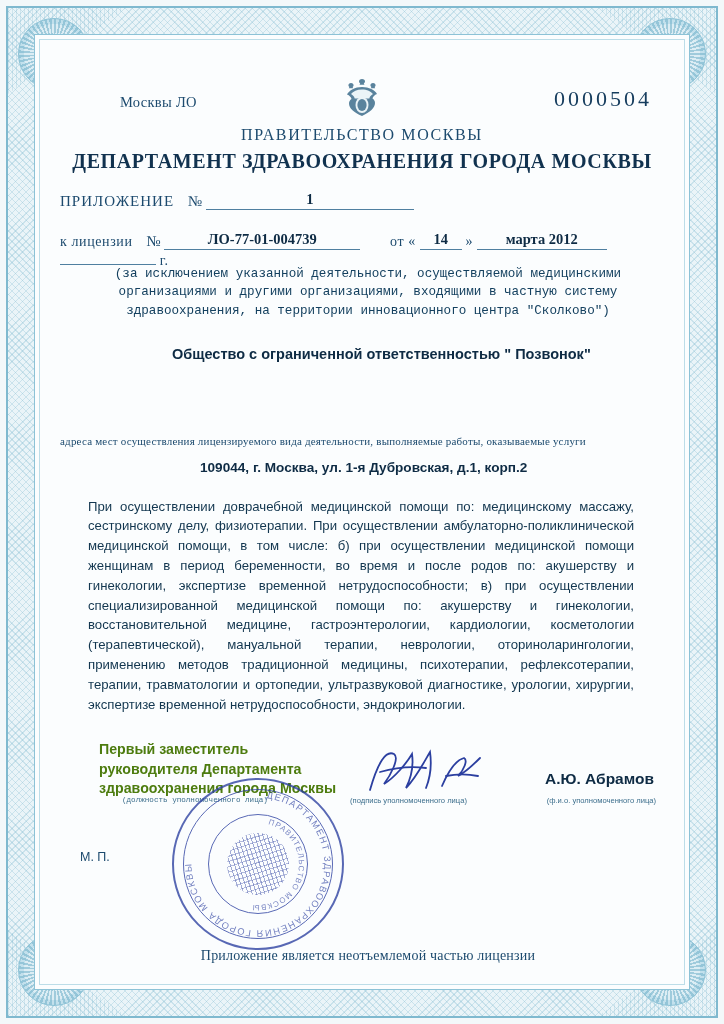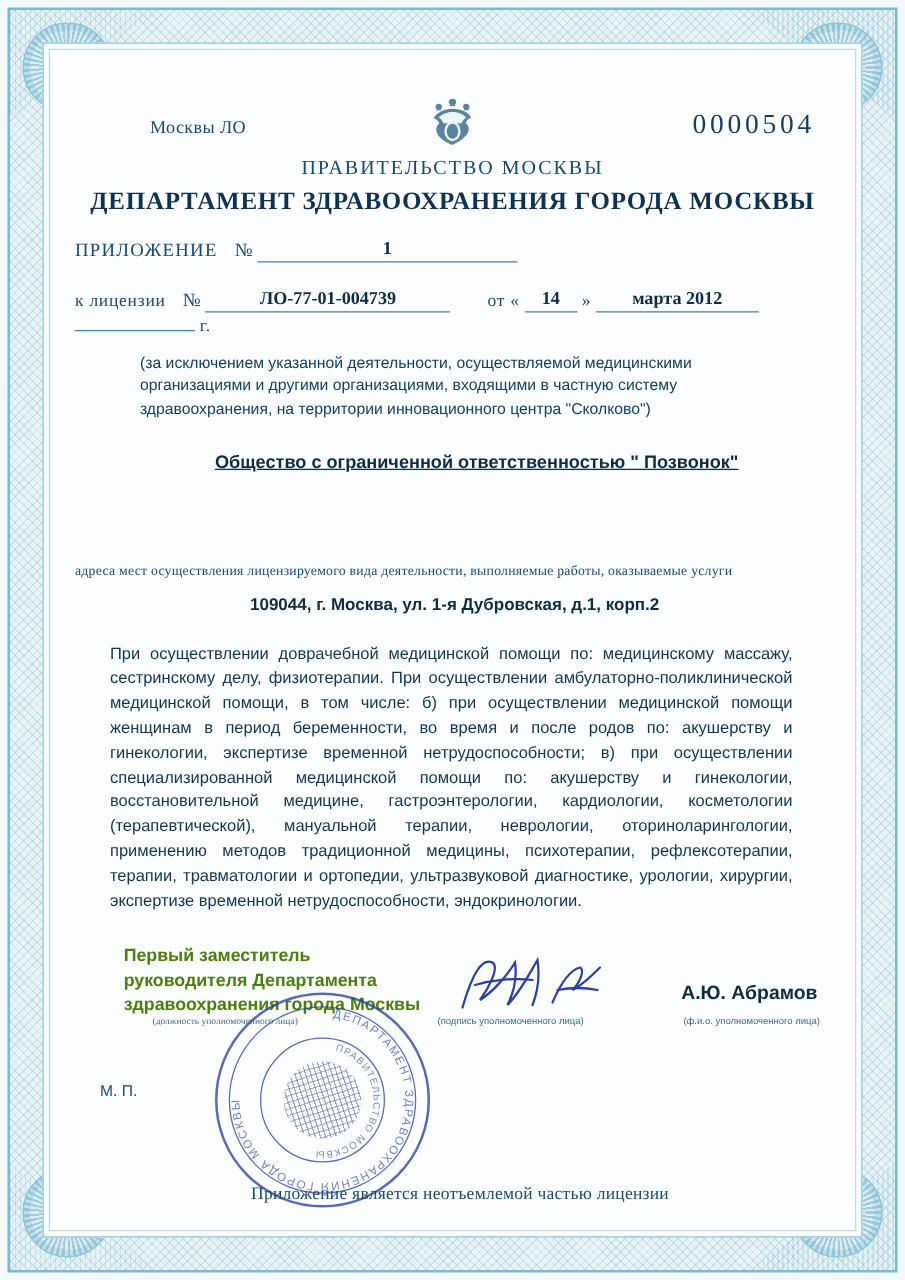--- a/index.html
+++ b/index.html
@@ -191,48 +191,47 @@
   }
   .activity-name {
     margin-top: 12px;
     margin-left: 110px;
     font-weight: bold;
     font-size: 15px;
     color: #0e2b44;
     font-family: "Liberation Sans", sans-serif;
   }
   .activity-note {
-    margin-top: 24px;
+    margin-top: 8px;
     padding: 0 40px 0 52px;
-    text-align: left;
+    text-align: center;
     font-size: 12.6px;
     line-height: 1.45;
     color: #14405f;
-    font-family: Liberation Sans, sans-serif;
+    font-family: Liberation Mono, monospace;
   }
 
   .issued-row {
     margin-top: 18px;
     font-size: 14.5px;
     color: #1c4a6e;
   }
   .issued-hint {
     font-size: 8.4px;
     letter-spacing: 0;
     color: #3c6e8c;
     font-family: "Liberation Sans", sans-serif;
   }
   .org-name {
     margin-top: 26px;
     margin-left: 112px;
     font-size: 14.5px;
     font-weight: bold;
     color: #0e2b44;
     font-family: "Liberation Sans", sans-serif;
-    text-decoration: underline;
   }
 
   .addr-label {
     margin-top: 72px;
     font-size: 11px;
     line-height: 1.45;
     letter-spacing: .2px;
     color: #1c4a6e;
   }
   .addr-value {
@@ -271,21 +270,21 @@
     line-height: 1.35;
     color: #4d7c0f;
     font-family: "Liberation Sans", sans-serif;
   }
   .sig-hint-1 {
     position: absolute;
     left: 62px;
     top: 56px;
     font-size: 7.6px;
     color: #3c6e8c;
-    font-family: Liberation Serif, serif;
+    font-family: Liberation Mono, monospace;
   }
   .sig-hint-2 {
     position: absolute;
     left: 290px;
     top: 56px;
     font-size: 7.6px;
     color: #3c6e8c;
     font-family: "Liberation Sans", sans-serif;
   }
   .sig-hint-3 {

